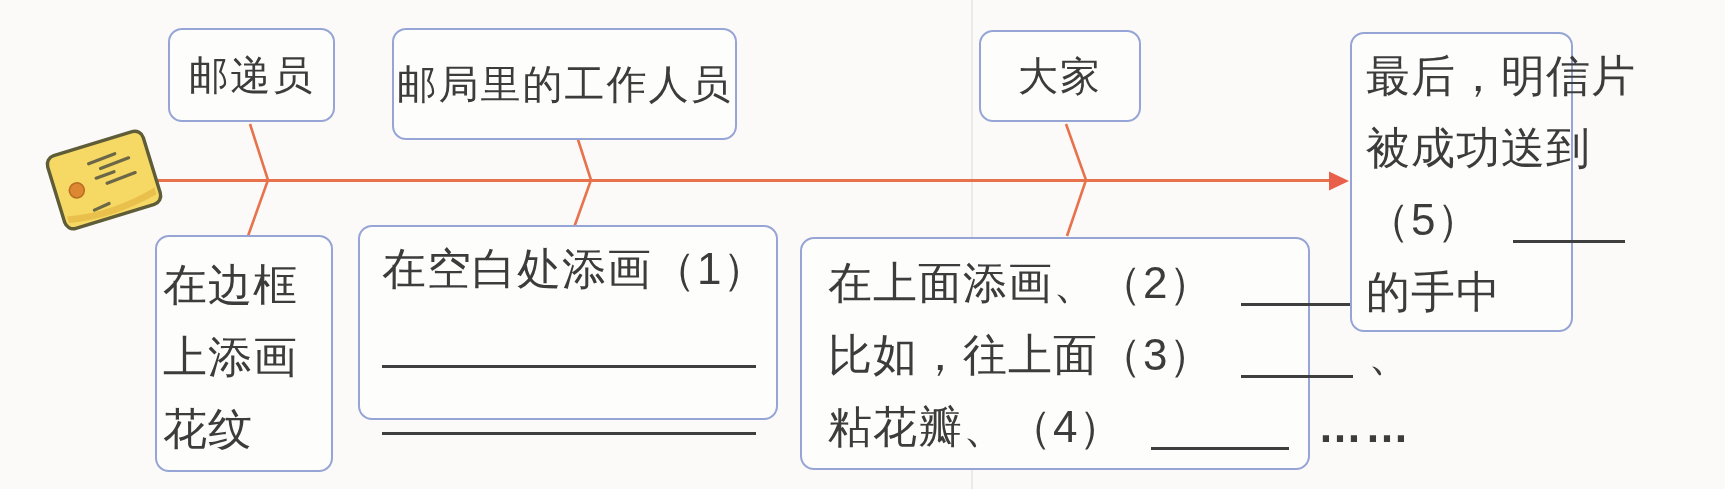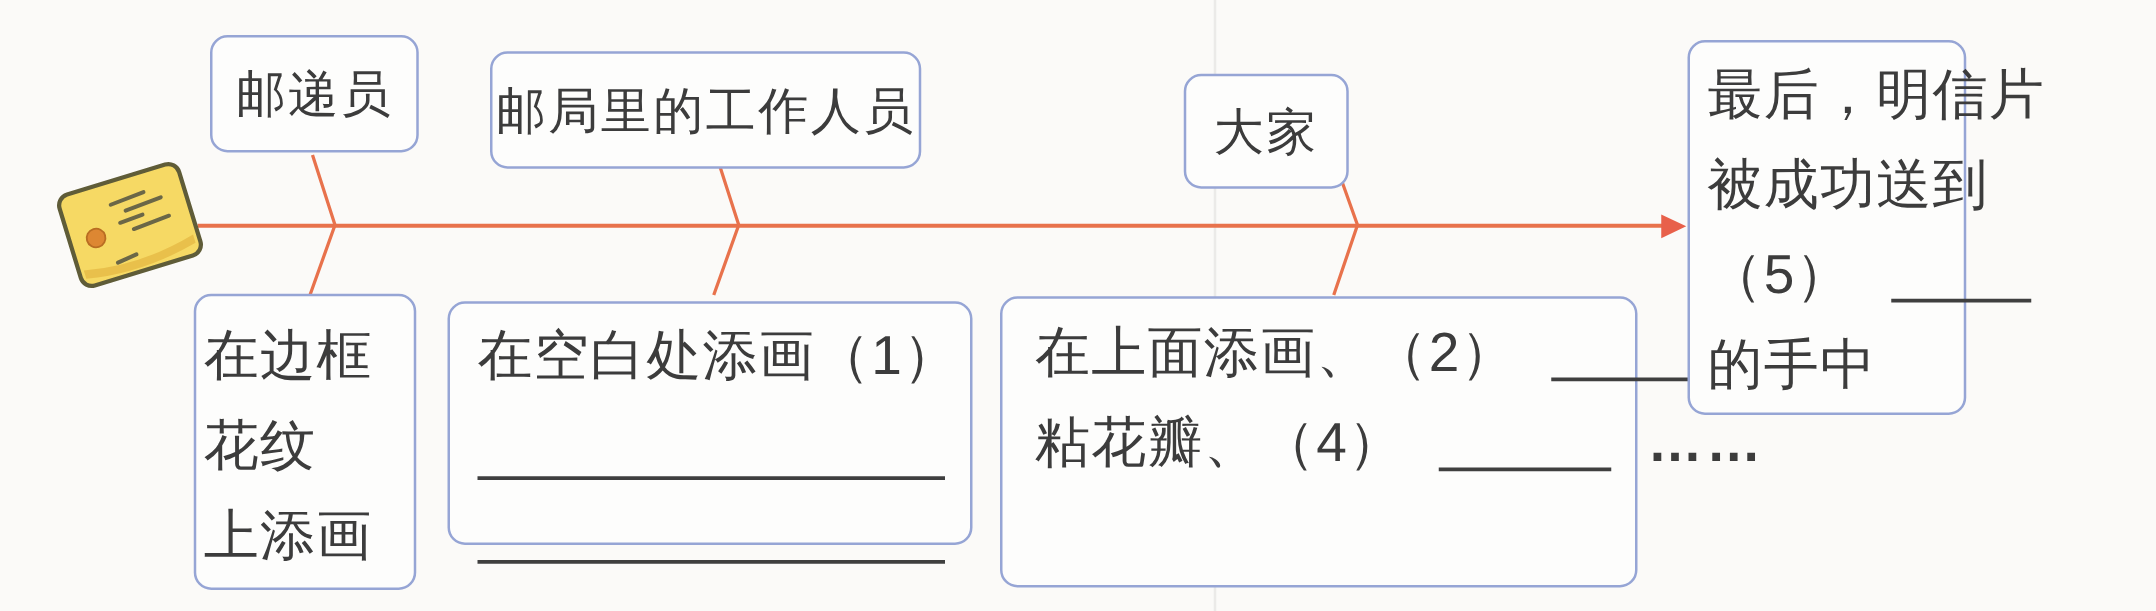--- a/index.html
+++ b/index.html
@@ -34,24 +34,24 @@
     display:inline-block;height:2px;
     border-bottom:3px solid #3f3f3f;
     vertical-align:-8px;
   }
   .grow{flex:1 1 auto;margin-left:10px;margin-right:4px;}
   .writeline{border-bottom:3px solid #3f3f3f;height:0;}
   .post{margin-left:2px;}
   .dots{font-weight:bold;letter-spacing:3px;margin-left:16px;}
   
   #actor1{left:168px;top:28px;width:167px;height:94px;}
-  #actor2{left:392px;top:28px;width:345px;height:94px;margin-top:13px;}
-  #actor3{left:947px;top:30px;width:132px;height:92px;margin-top:29px;}
+  #actor2{left:392px;top:28px;width:345px;height:112px;}
+  #actor3{left:979px;top:30px;width:162px;height:92px;}
   #action1{left:155px;top:235px;width:178px;height:237px;padding:12px 14px 0 6px;}
-  #action2{left:358px;top:241px;width:420px;height:195px;padding:6px 20px 0 22px;}
+  #action2{left:358px;top:225px;width:420px;height:195px;padding:6px 20px 0 22px;}
   #action2 .writeline.w1{margin-top:60px;}
   #action2 .writeline.w2{margin-top:64px;}
   #action3{left:800px;top:237px;width:510px;height:233px;padding:8px 16px 0 26px;}
   #result{left:1350px;top:32px;width:223px;height:300px;padding:6px 8px 0 14px;}
 </style>
 </head>
 <body>
 
 <div id="canvas">
 
@@ -85,38 +85,43 @@
   </div>
   <div id="actor2" class="box topbox">
     <span>邮局里的工作人员</span>
   </div>
   <div id="actor3" class="box topbox">
     <span>大家</span>
   </div>
 
   <div id="action1" class="box textbox">
     <div class="line">在边框</div>
+    <div class="line">上添画</div>
     <div class="line">花纹</div>
-    <div class="line">上添画</div>
   </div>
 
   <div id="action2" class="box textbox">
     <div class="line lflex">
       <span>在空白处添画（1）</span>
       <span class="blank grow"></span>
     </div>
     <div class="writeline w1"></div>
     <div class="writeline w2"></div>
   </div>
 
   <div id="action3" class="box textbox">
     <div class="line">
       <span>在上面添画、（2）</span>
       <span class="blank" style="width:135px;margin-left:14px;"></span>
       <span class="post">，</span>
+    </div>
+    <div class="line">
+      <span>比如，往上面（3）</span>
+      <span class="blank" style="width:112px;margin-left:14px;"></span>
+      <span class="post">、</span>
     </div>
     <div class="line">
       <span>粘花瓣、（4）</span>
       <span class="blank" style="width:138px;margin-left:14px;"></span>
       <span class="dots">……</span>
     </div>
   </div>
 
   <div id="result" class="box textbox">
     <div class="line">最后，明信片</div>

